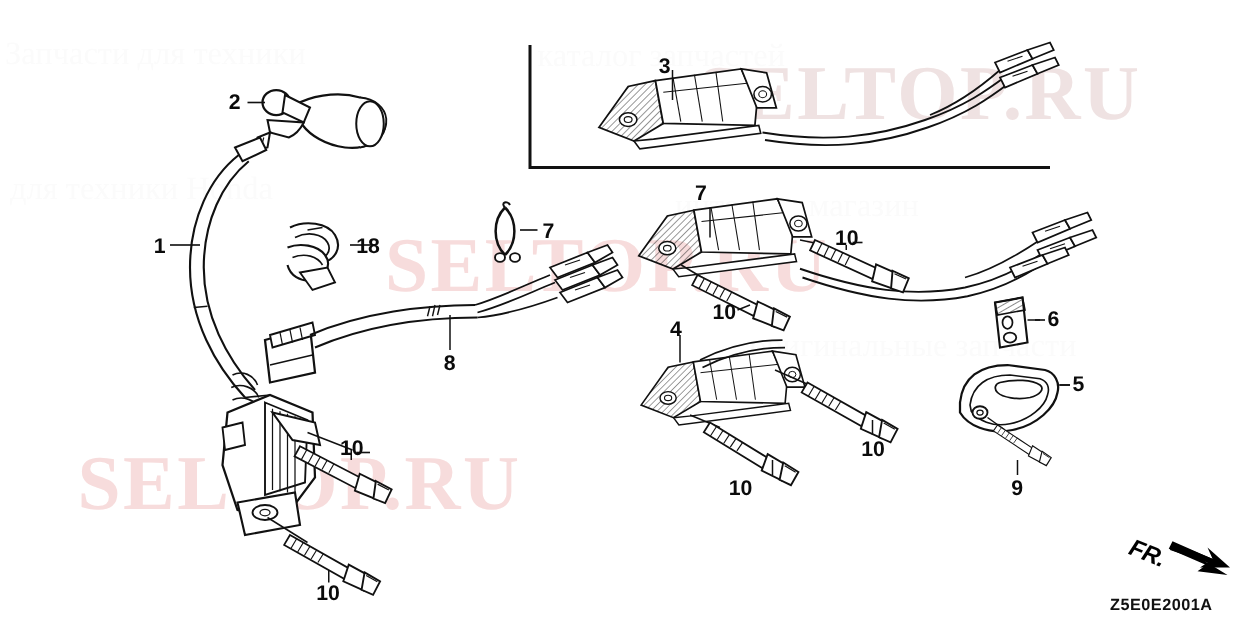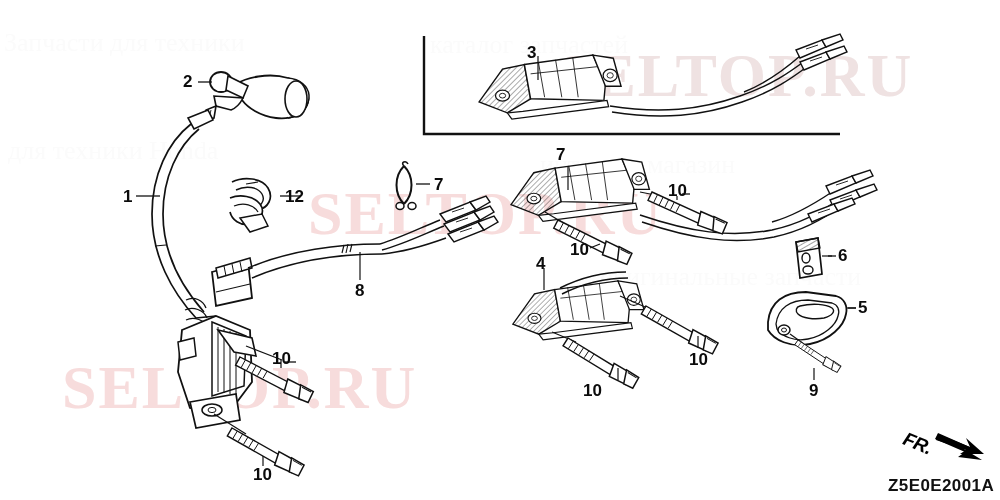--- a/index.html
+++ b/index.html
@@ -95,21 +95,21 @@
     transform-origin: left top;
     letter-spacing: -0.5px;
   }
 
   
   .code {
     position: absolute;
     left: 888px;
     top: 476px;
     font-family: "Liberation Sans", sans-serif;
-    font-size: 17px;
+    font-size: 13px;
     font-weight: 700;
     color: #111;
     letter-spacing: 0.4px;
   }
 </style>
 </head>
 <body>
 
 <div id="page">
 
@@ -404,21 +404,21 @@
   <div class="lbl" style="left:556px; top:146px;">7</div>
   <div class="lbl" style="left:355px; top:282px;">8</div>
   <div class="lbl" style="left:809px; top:382px;">9</div>
   <div class="lbl" style="left:272px; top:350px;">10</div>
   <div class="lbl" style="left:253px; top:466px;">10</div>
   <div class="lbl" style="left:668px; top:182px;">10</div>
   <div class="lbl" style="left:570px; top:241px;">10</div>
   <div class="lbl" style="left:583px; top:382px;">10</div>
   <div class="lbl" style="left:689px; top:351px;">10</div>
   <div class="lbl" style="left:434px; top:176px;">7</div>
-  <div class="lbl" style="left:285px; top:188px;">12</div>
+  <div class="lbl" style="left:285px; top:188px;">18</div>
 
   <div class="fr-wrap">
     <div class="fr-text">FR.</div>
     <svg width="84" height="46" xmlns="http://www.w3.org/2000/svg" style="position:absolute;left:0;top:0;">
       <polygon points="30,14 62,27 58,18 76,34 52,34 58,30 28,20" fill="#000"></polygon>
       <path d="M30,13 L64,28 L56,29 L74,40 L50,37 L57,32 L27,19 Z" fill="#000"></path>
     </svg>
   </div>
 
   <div class="code">Z5E0E2001A</div>

